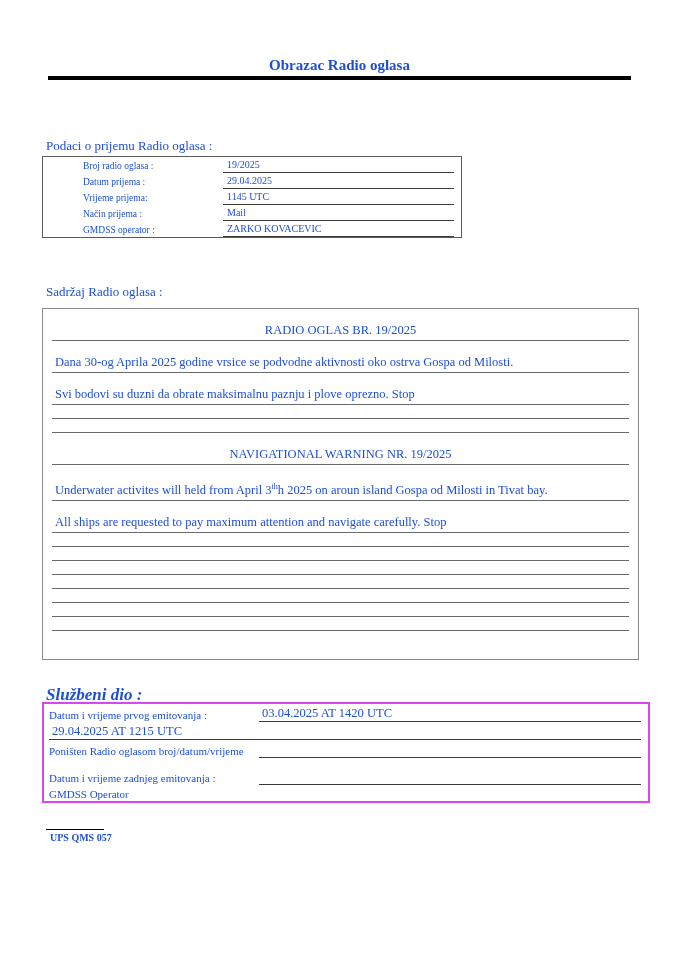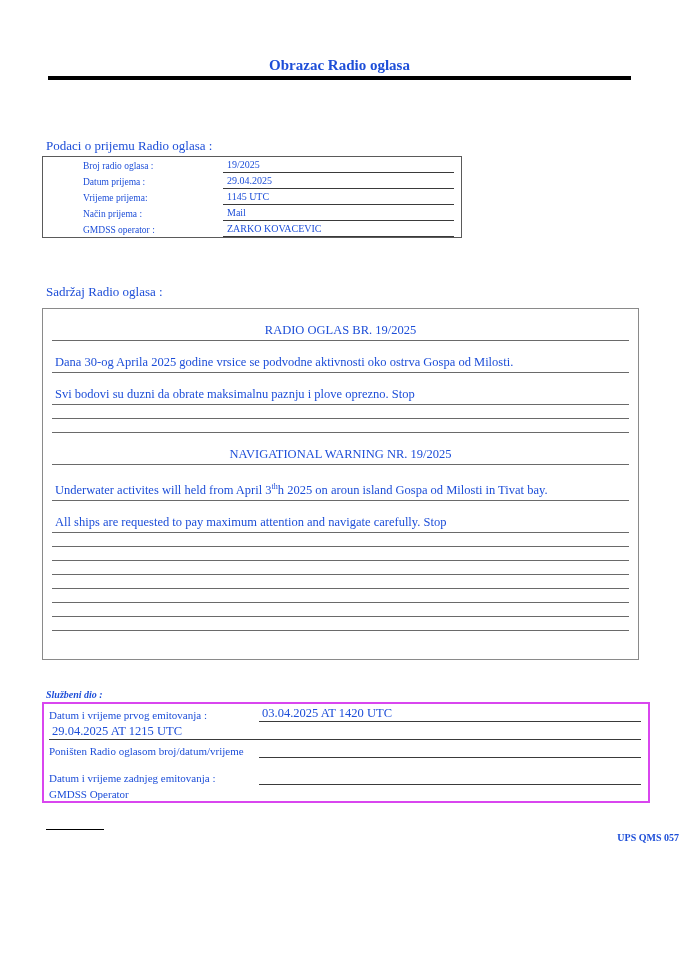--- a/index.html
+++ b/index.html
@@ -83,21 +83,21 @@
   .c-center { justify-content: center; padding-left: 0; }
   .c-blank { height: 14px; }
   .c-sup {
     font-size: 8px;
     vertical-align: super;
     line-height: 8px;
   }
   
   .official-heading {
     margin: 28px 0 1px 46px;
-    font-size: 10px;
+    font-size: 17px;
     font-weight: bold;
     font-style: italic;
     line-height: 13px;
   }
   .official-table {
     margin-left: 42px;
     width: 608px;
     border: 2px solid #d946ef;
   }
   .o-row {
@@ -119,21 +119,20 @@
     line-height: 15px;
     border-bottom: 1px solid #3a3a3a;
     padding-left: 3px;
     white-space: nowrap;
   }
   .o-value-noline { border-bottom: none; }
   .o-spacer { height: 9px; }
   
   .footer {
     margin: 26px 0 0 46px;
-    text-align: right;
   }
   .footer-rule {
     width: 58px;
     border-top: 1.5px solid #000000;
     margin-bottom: 2px;
   }
   .footer-code {
     font-size: 10px;
     font-weight: bold;
     line-height: 12px;

